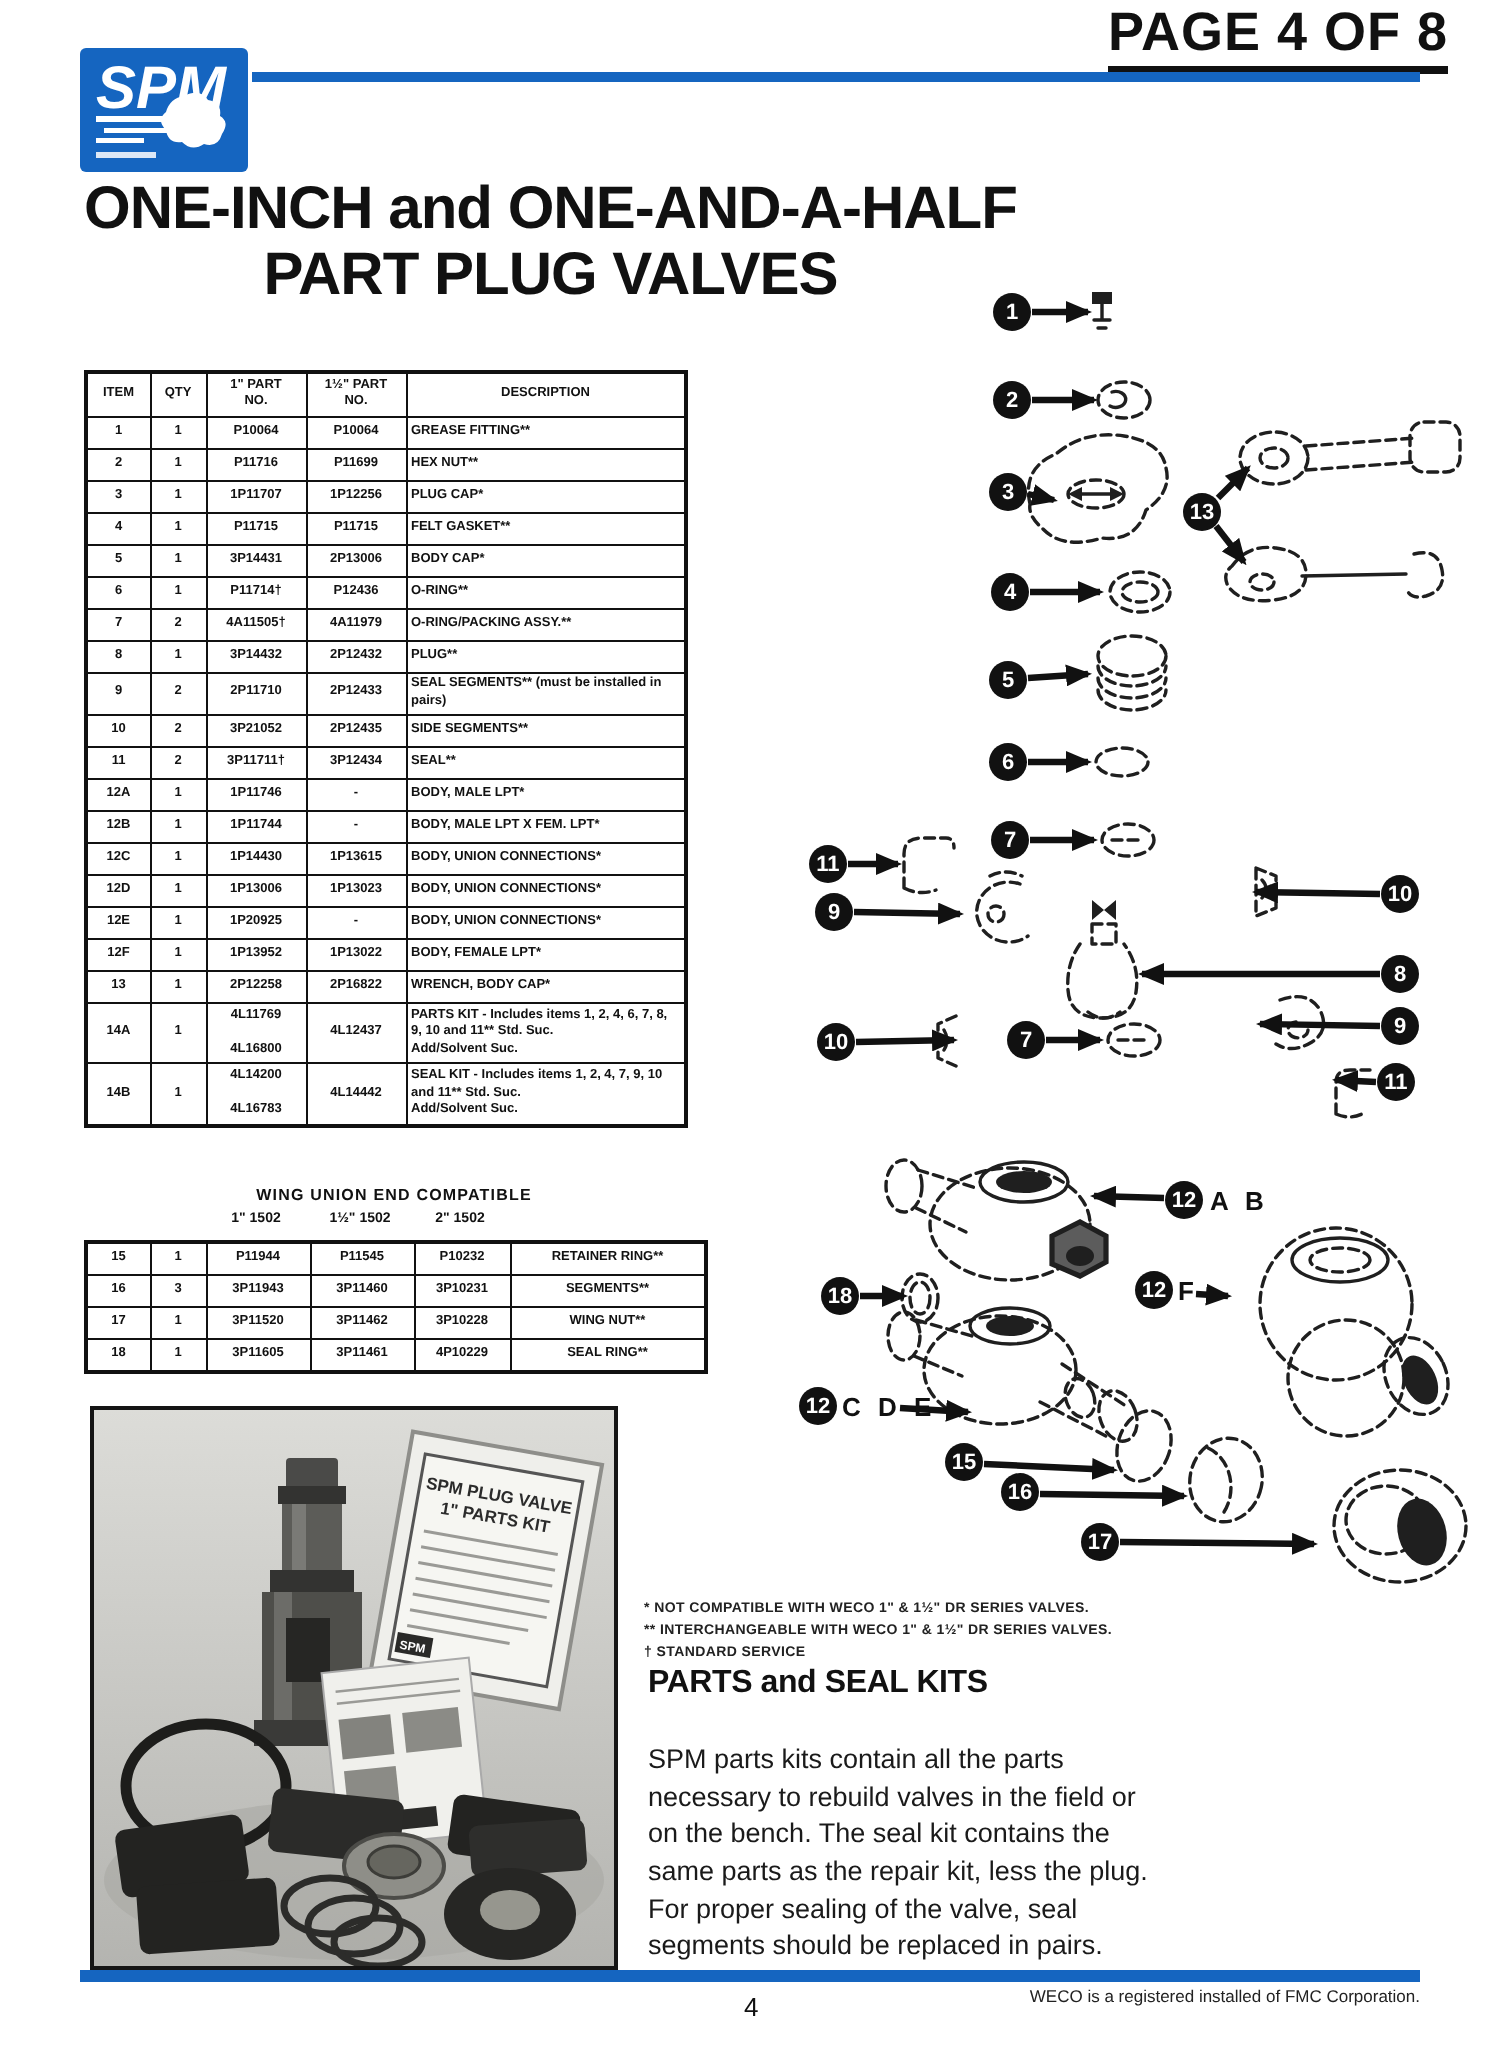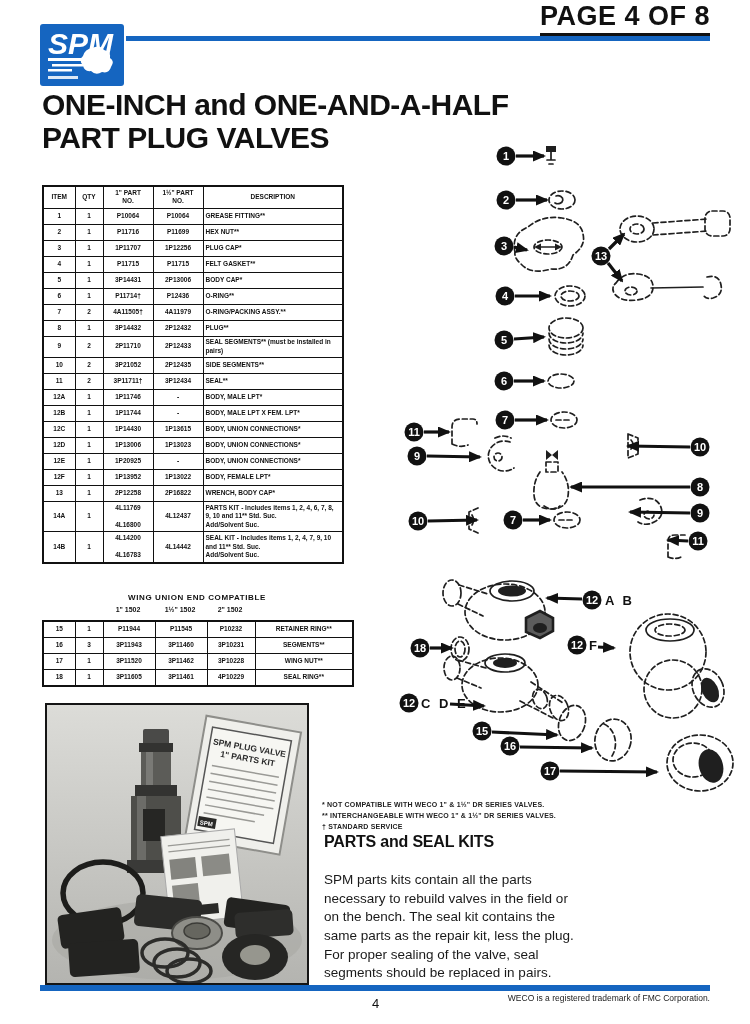--- a/index.html
+++ b/index.html
@@ -1,27 +1,27 @@
 <!DOCTYPE html>
 <html style="--accent: #1565c0;"><head>
 <meta charset="utf-8">
 <style>
   html,body{margin:0;padding:0;background:#e8e8e8;}
   .page{position:relative;width:750px;height:1024px;background:#ffffff;margin:0 auto;
         font-family:"Liberation Sans",sans-serif;color:#111;overflow:hidden;}
   
-  .page-label{position:absolute;top:2px;right:40px;font-size:27px;font-weight:bold;
+  .page-label{position:absolute;top:2px;right:26px;font-size:27px;font-weight:bold;
               letter-spacing:.5px;border-bottom:4px solid #111;padding-bottom:1px;line-height:1.1;}
   .rule{position:absolute;left:126px;top:36px;width:584px;height:5px;background:var(--accent,#1565c0);}
   .logo{position:absolute;left:40px;top:24px;width:84px;height:62px;background:var(--accent,#1565c0);
         border-radius:3px;}
   .logo svg{display:block}
   
   .title{position:absolute;left:42px;top:88px;font-size:30px;font-weight:bold;line-height:1.1;
-         letter-spacing:-.5px;}
+         letter-spacing:-.5px;text-align:center;}
   
   .tbl{border-collapse:collapse;table-layout:fixed;background:#fff;border:2px solid #111;}
   .tbl th,.tbl td{border:1.5px solid #111;font-size:6.5px;font-weight:bold;text-align:center;
                   padding:1.5px 2px;line-height:1.35;white-space:pre-line;overflow:hidden;
                   vertical-align:middle;}
   .tbl td{height:12px;}
   .tbl td.desc{text-align:left;}
   .parts-tbl{position:absolute;left:42px;top:185px;width:300px;}
   .union-title{position:absolute;left:42px;top:593px;width:310px;text-align:center;
                font-size:8px;font-weight:bold;letter-spacing:.6px;}
@@ -386,21 +386,21 @@
       <div>* NOT COMPATIBLE WITH WECO 1" &amp; 1½" DR SERIES VALVES.</div>
       <div>** INTERCHANGEABLE WITH WECO 1" &amp; 1½" DR SERIES VALVES.</div>
       <div>† STANDARD SERVICE</div>
     </div>
 
   <div class="kits-heading">PARTS and SEAL KITS</div>
   <div class="kits-body">SPM parts kits contain all the parts necessary to rebuild valves in the field or on the bench. The seal kit contains the same parts as the repair kit, less the plug. For proper sealing of the valve, seal segments should be replaced in pairs.</div>
 
   <div class="footer-rule"></div>
   <div class="page-num">4</div>
-  <div class="trademark">WECO is a registered trademark of FMC Corporation.</div>
+  <div class="trademark">WECO is a registered installed of FMC Corporation.</div>
 
   <svg class="diagram" width="365" height="660" viewBox="385 135 365 660">
     <defs>
       <marker id="ah" markerUnits="userSpaceOnUse" markerWidth="13" markerHeight="11" refX="11" refY="5.5" orient="auto">
         <path d="M0,0 L13,5.5 L0,11 Z" fill="#111"></path>
       </marker>
     </defs>
 
     <g>
       <path class="pfill" d="M546,146 h10 v6 h-10 z"></path>

